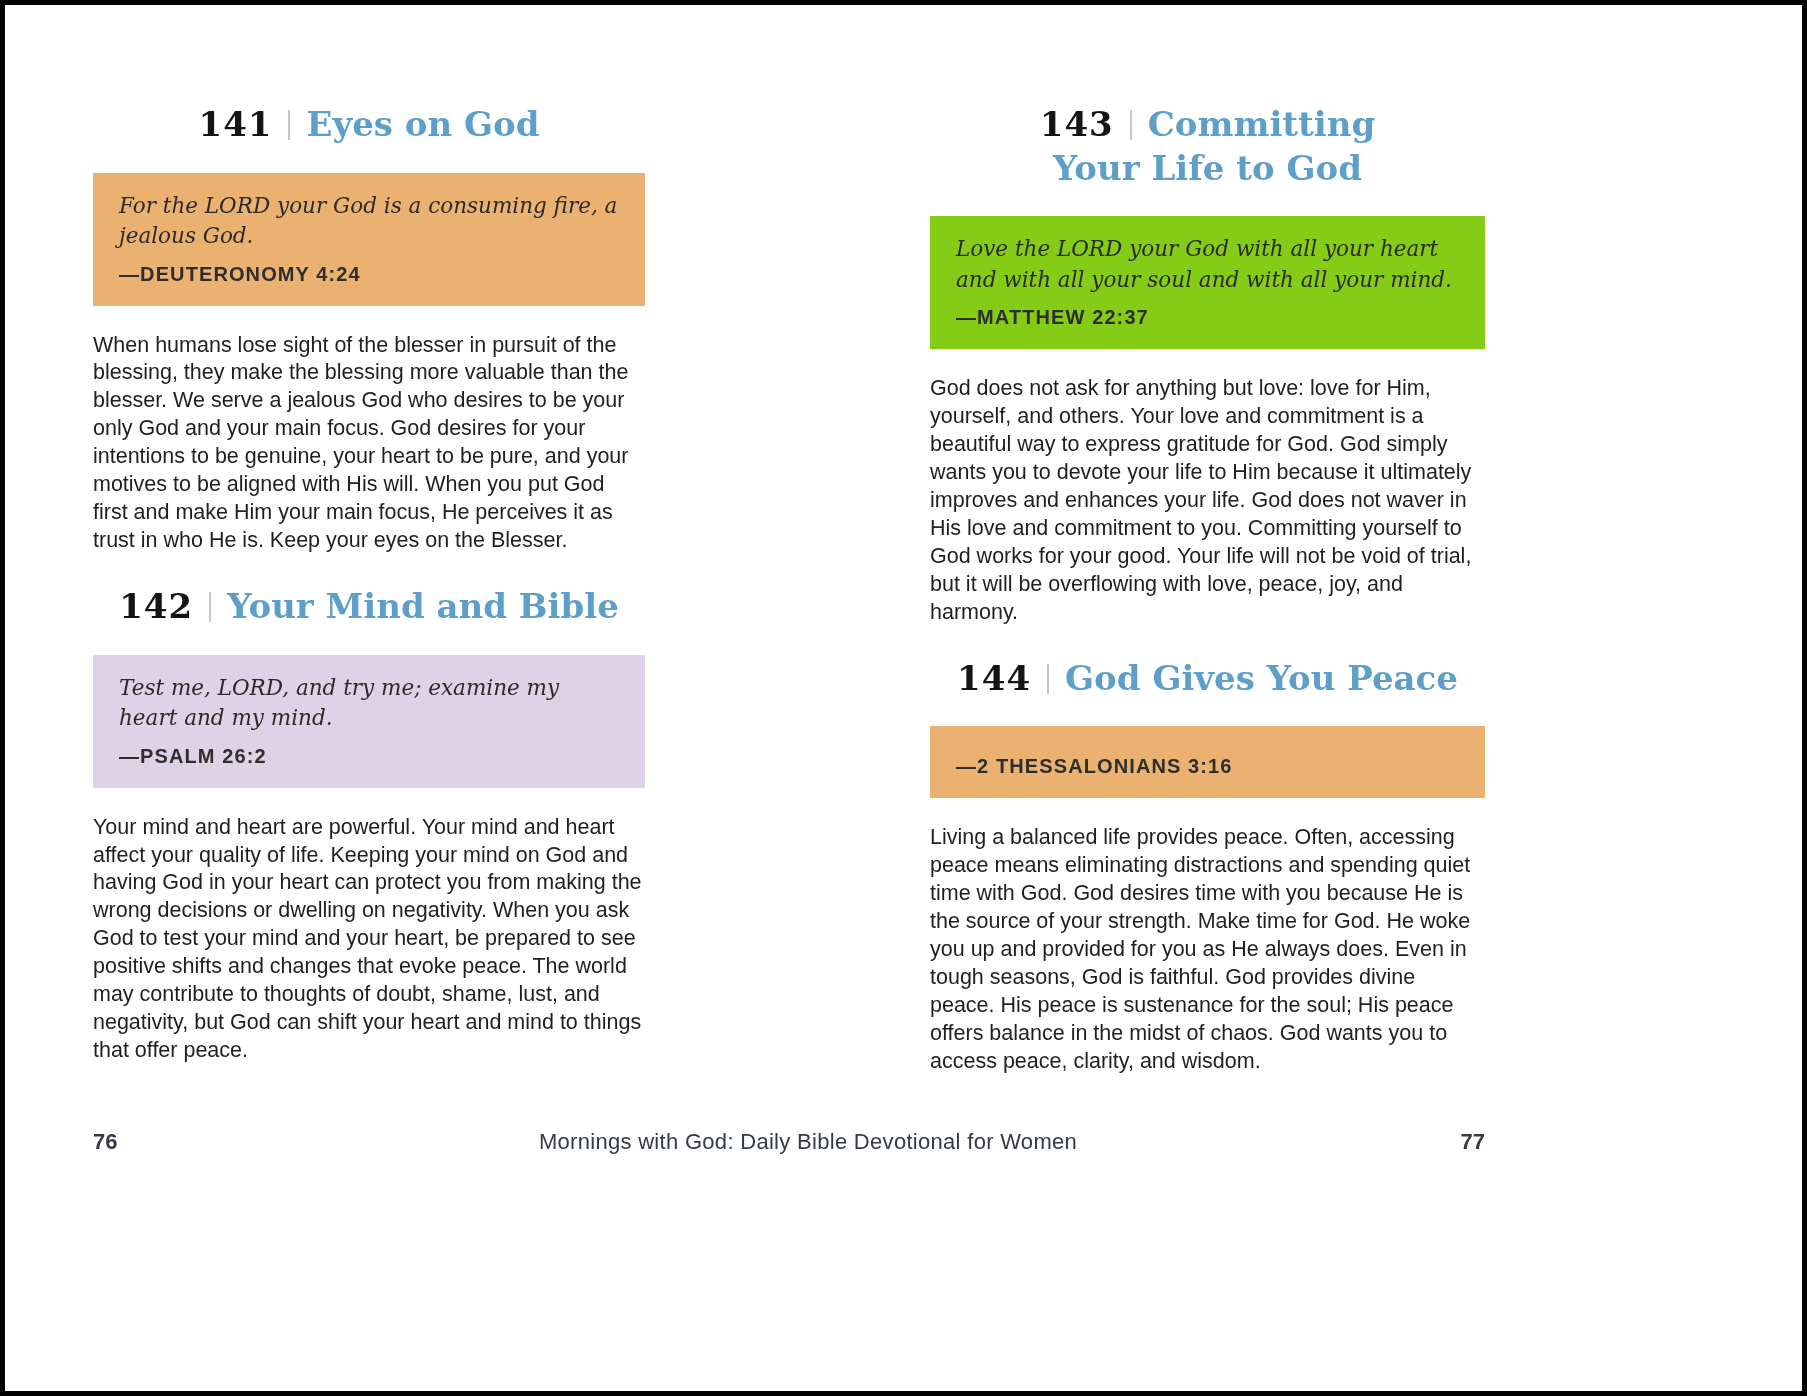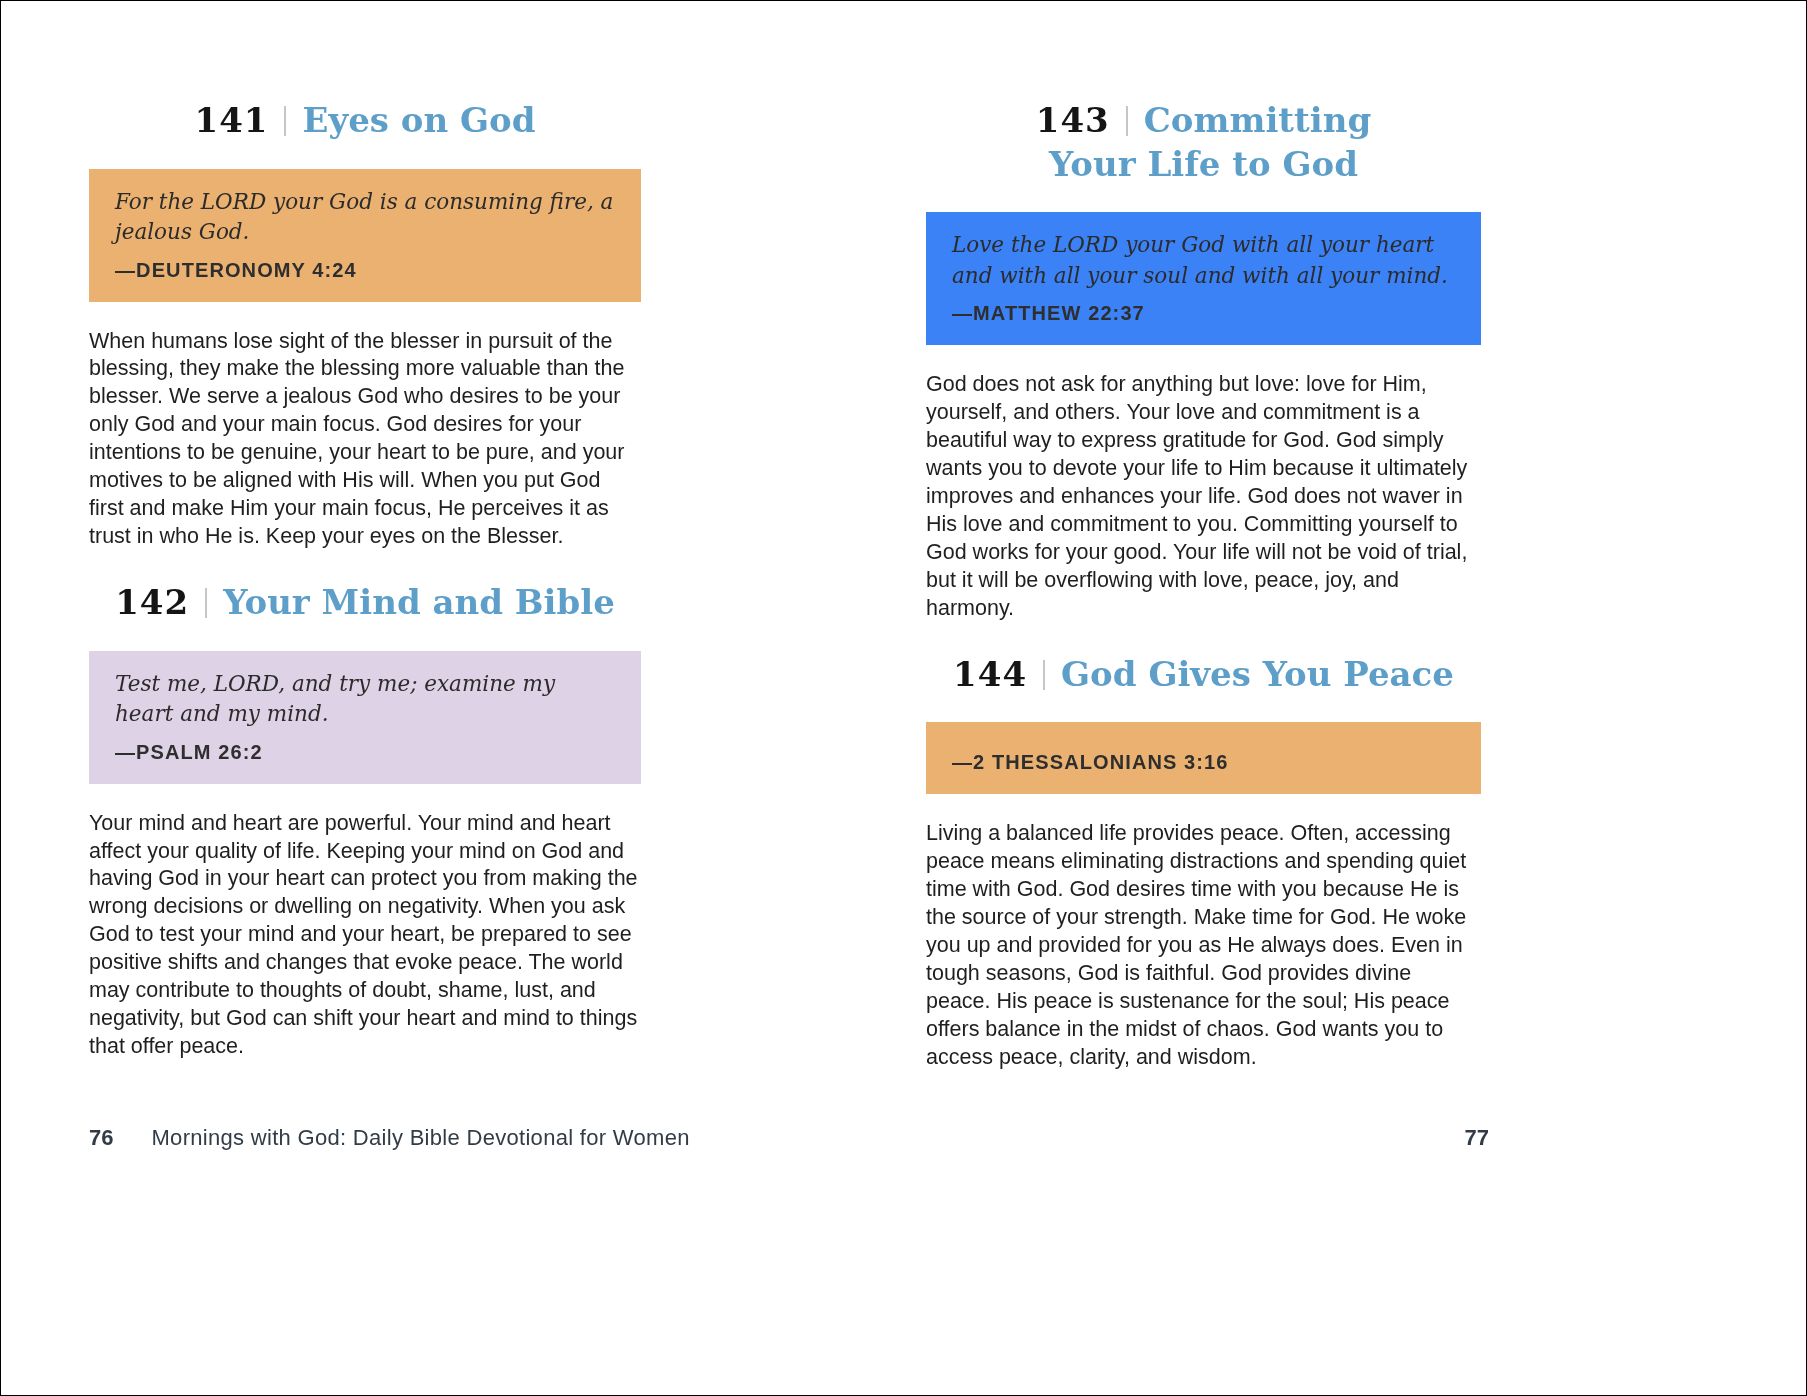--- a/index.html
+++ b/index.html
@@ -3,21 +3,21 @@
 <meta charset="utf-8">
 <style>
   * { box-sizing: border-box; }
   html, body { margin: 0; padding: 0; background: #f5f5f5; }
 
   .spread {
     position: relative;
     width: 1807px;
     height: 1396px;
     background: #ffffff;
-    border: 1px solid #000000;
+    border: 5px solid #000000;
     font-family: "Liberation Sans", sans-serif;
     color: #1f1f1f;
     overflow: hidden;
   }
 
   .columns {
     display: flex;
     padding: 88px 0 0 88px;
   }
   .col { width: 552px; }
@@ -85,20 +85,21 @@
     font-size: 22px;
     color: #323c46;
   }
   .footer-num { font-weight: 700; }
   .footer-title {
     margin-left: 38px;
     font-weight: 400;
     letter-spacing: 0.3px;
     color: #323c46;
     flex: 1;
+    text-align: center;
   }
   .footer-right { font-weight: 700; }
 </style>
 </head>
 <body>
 
 <div class="spread">
   <div class="columns">
 
     <div class="col col-left">
@@ -127,21 +128,21 @@
 
     </div>
 
     <div class="col col-right">
 
       <div>
         <div class="entry-heading">
           <span class="entry-number">143</span><span class="heading-sep"></span><span class="entry-title">Committing
 Your Life to God</span>
         </div>
-        <div class="verse-box" style="background-color: #3b82f6;">
+        <div class="verse-box" style="background-color: #84cc16;">
           <div class="verse-text">Love the LORD your God with all your heart and with all your soul and with all your mind.</div>
           <div class="verse-ref">—MATTHEW 22:37</div>
         </div>
         <div class="entry-body">God does not ask for anything but love: love for Him, yourself, and others. Your love and commitment is a beautiful way to express gratitude for God. God simply wants you to devote your life to Him because it ultimately improves and enhances your life. God does not waver in His love and commitment to you. Committing yourself to God works for your good. Your life will not be void of trial, but it will be overflowing with love, peace, joy, and harmony.</div>
       </div>
 
       <div>
         <div class="entry-heading">
           <span class="entry-number">144</span><span class="heading-sep"></span><span class="entry-title">God Gives You Peace</span>
         </div>

